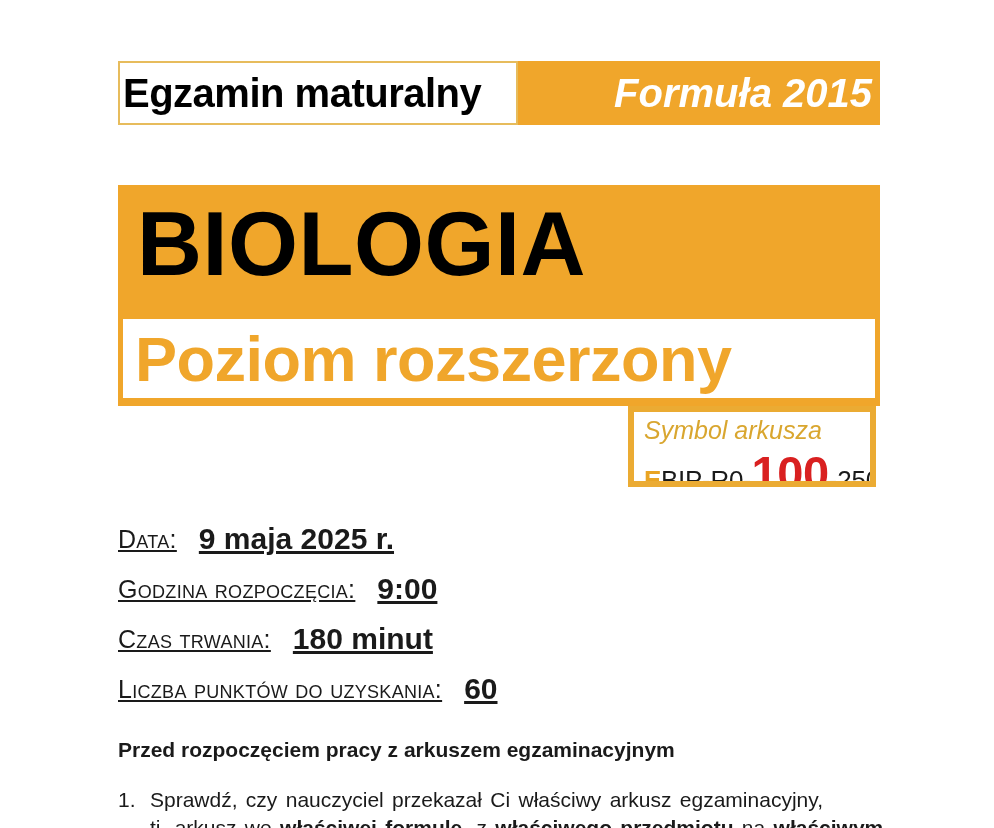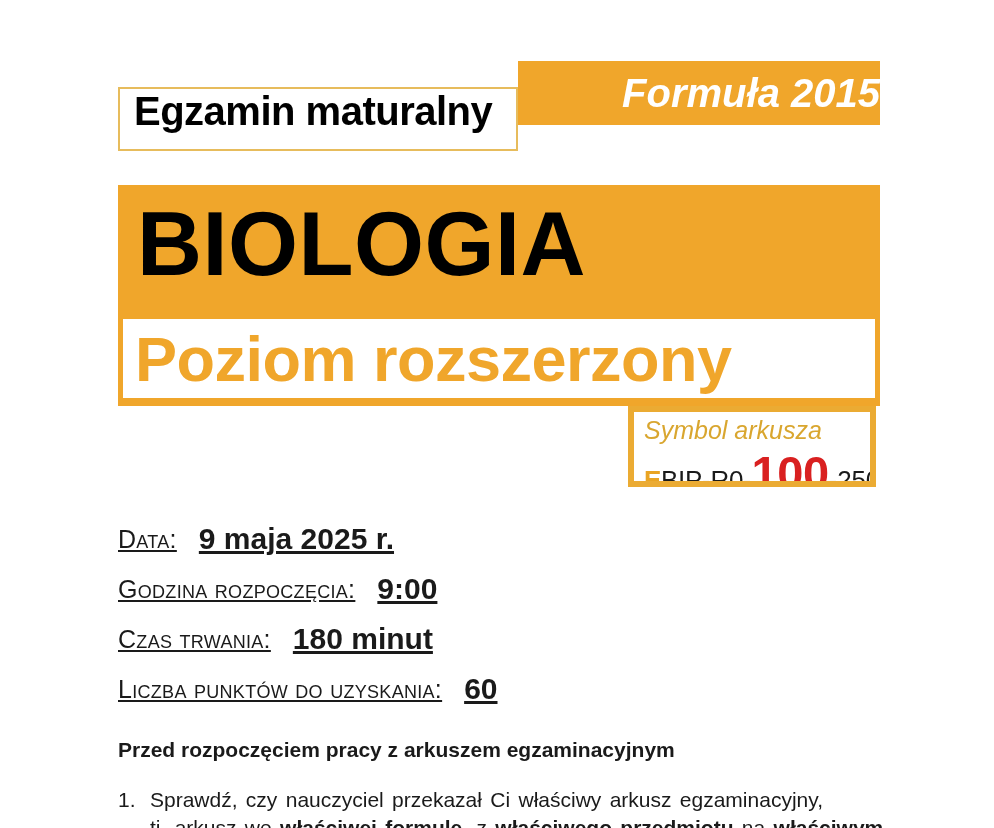--- a/index.html
+++ b/index.html
@@ -11,26 +11,26 @@
   html,body{width:994px;height:828px;overflow:hidden;background:var(--white);}
   body{font-family:"Liberation Sans", sans-serif;color:var(--text);position:relative;}
 
   .page{position:absolute;inset:0;background:var(--white);}
 
   
   .header-bar{position:absolute;left:118px;top:61px;width:762px;height:64px;display:flex;}
   .exam-type-box{
     width:400px;height:100%;background:var(--white);
     border:2px solid var(--header_border);
-    display:flex;padding-left:14px;margin-top:26px;
+    display:flex;align-items:center;padding-left:3px;
   }
   .exam-type-box span{font-size:40px;font-weight:bold;color:#000;letter-spacing:-0.5px;white-space:nowrap;}
   .formula-box{
     flex:1;height:100%;background:var(--orange);
-    display:flex;align-items:center;justify-content:flex-end;padding-right:0;
+    display:flex;align-items:center;justify-content:flex-end;padding-right:8px;
   }
   .formula-box span{font-size:40px;font-weight:bold;font-style:italic;color:var(--white);white-space:nowrap;}
 
   
   .subject-banner{position:absolute;left:118px;top:185px;width:762px;height:221px;background:var(--orange);padding-left:40px;}
   .subject-title{
     position:absolute;left:19px;top:14px;
     font-size:90px;line-height:90px;font-weight:bold;color:#000;letter-spacing:0.5px;white-space:nowrap;
   }
   .level-strip{

